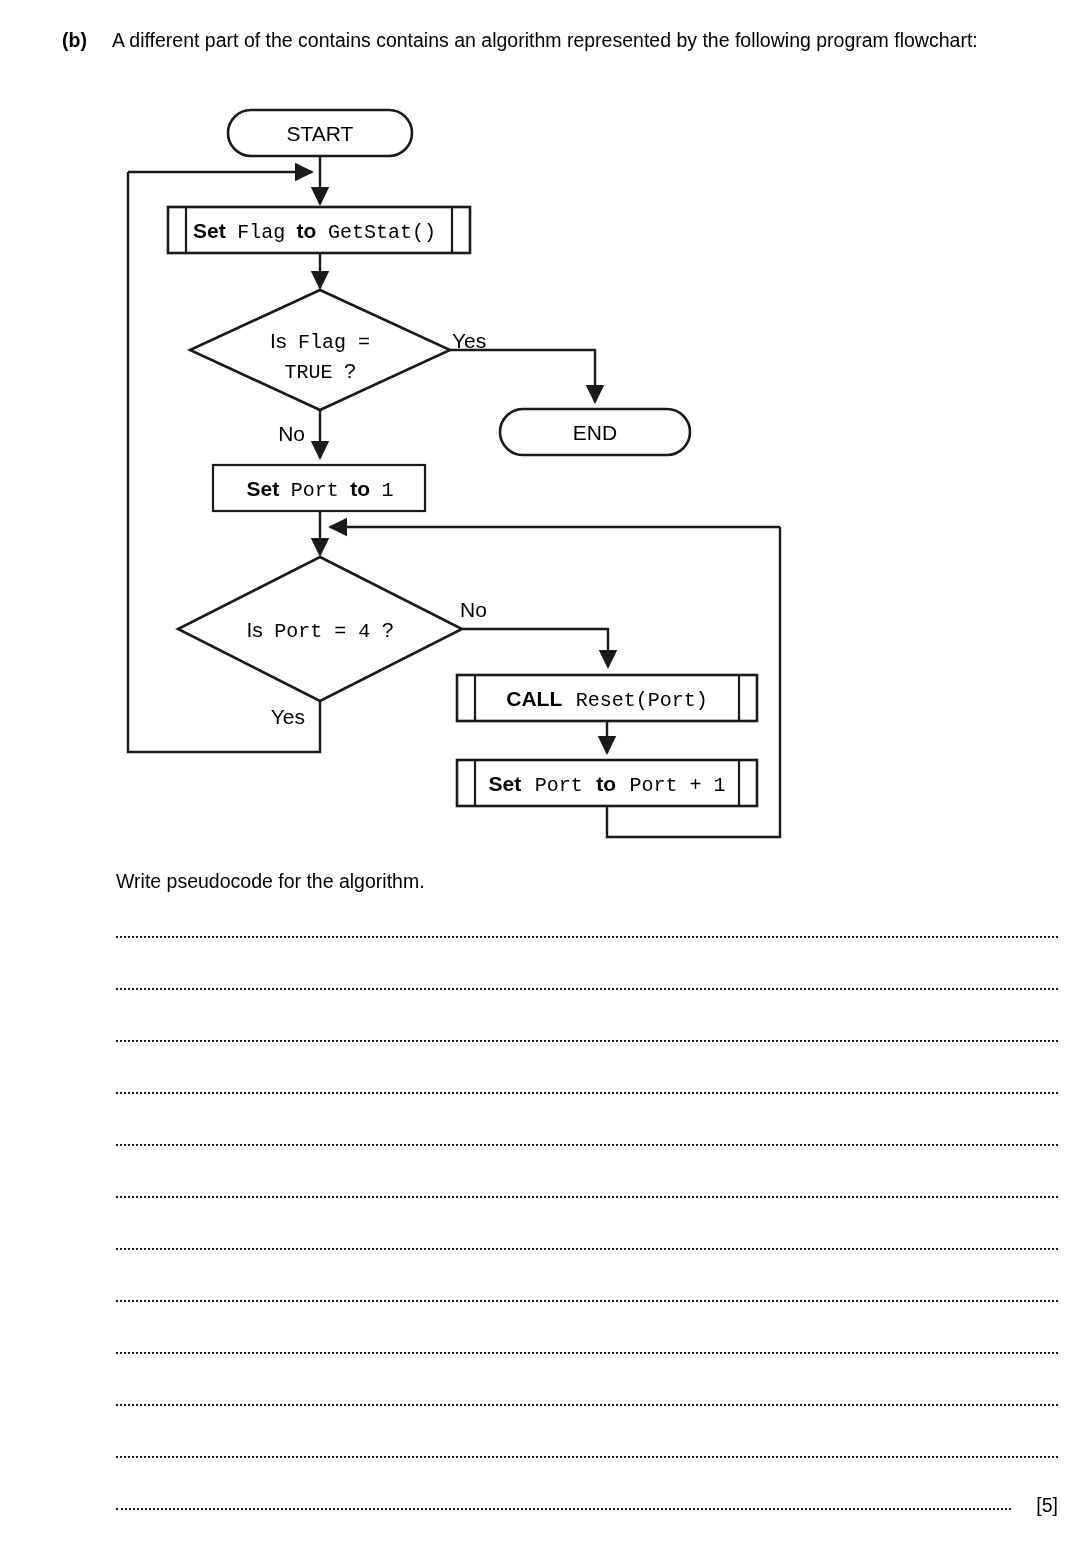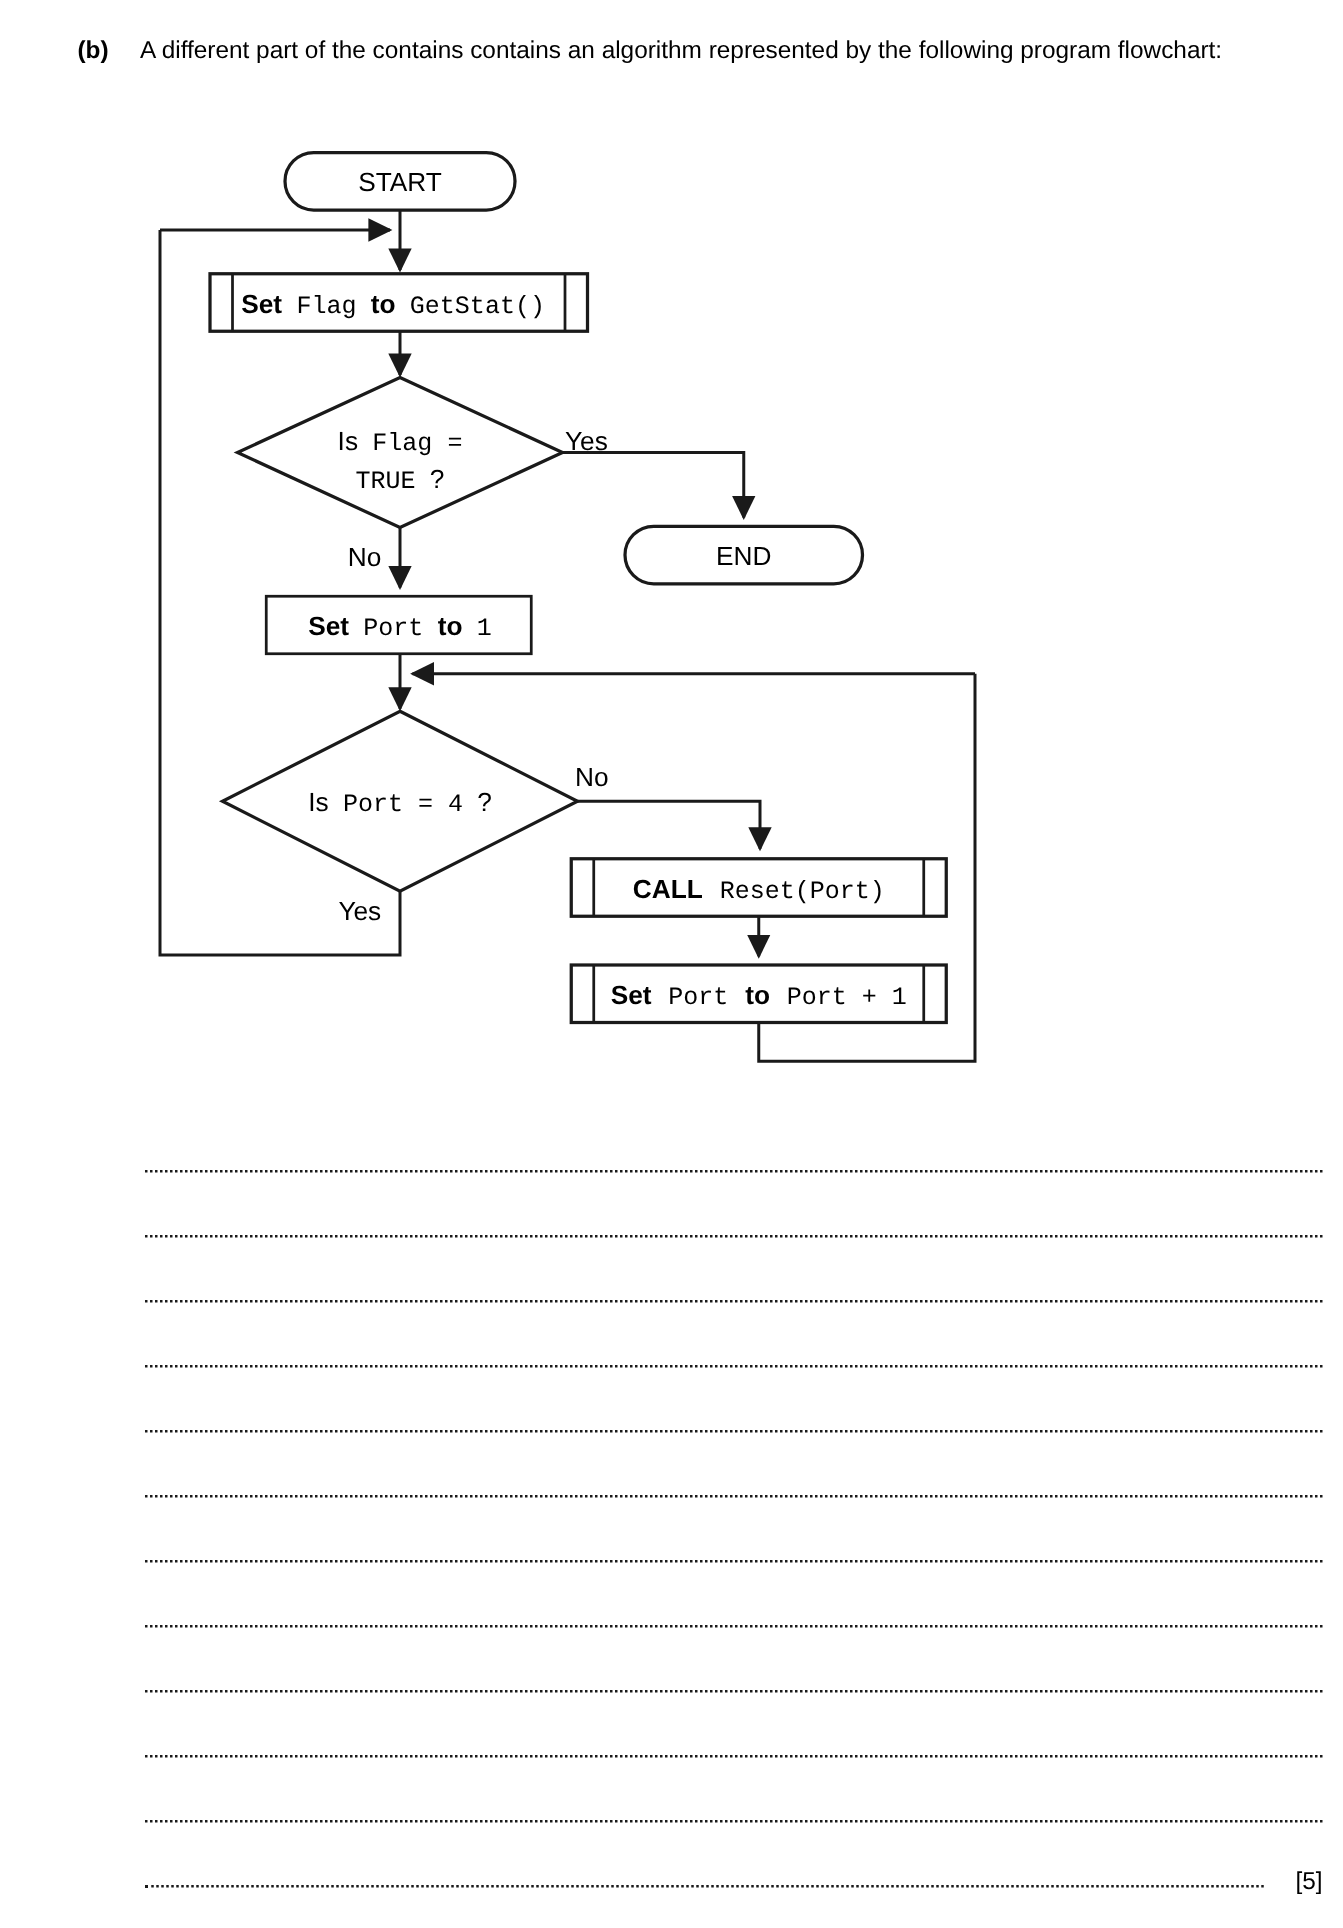--- a/index.html
+++ b/index.html
@@ -41,21 +41,21 @@
     line-height: 28px;
     text-align: justify;
     text-align-last: left;
     width: 940px;
   }
 
   
   .flowchart {
     position: absolute;
     left: 0px;
-    top: 104px;
+    top: 92px;
     width: 1062px;
     height: 760px;
   }
   .flowchart svg {
     display: block;
   }
   svg text {
     fill: #000;
   }
   .t-sans {
@@ -248,20 +248,21 @@
           <tspan class="t-sans-b" dx="9">to</tspan>
           <tspan class="t-mono" dx="9">Port + 1</tspan>
         </text>
       </g>
 
       <path class="conn" d="M607,714 L607,745 L780,745 L780,435"></path>
 
     </svg>
   </div>
 
+  <div class="prompt">Write pseudocode for the algorithm.</div>
 
   <div class="answer-lines" id="answer-lines">
       <div class="ans-line">
         <div class="dots"></div>
       </div>
       <div class="ans-line">
         <div class="dots"></div>
       </div>
       <div class="ans-line">
         <div class="dots"></div>

